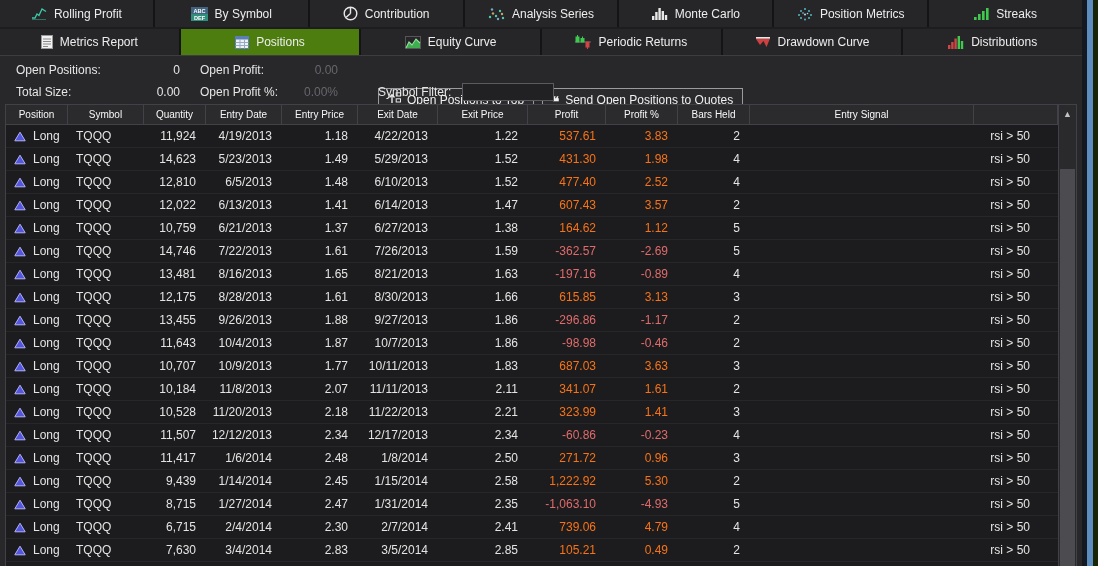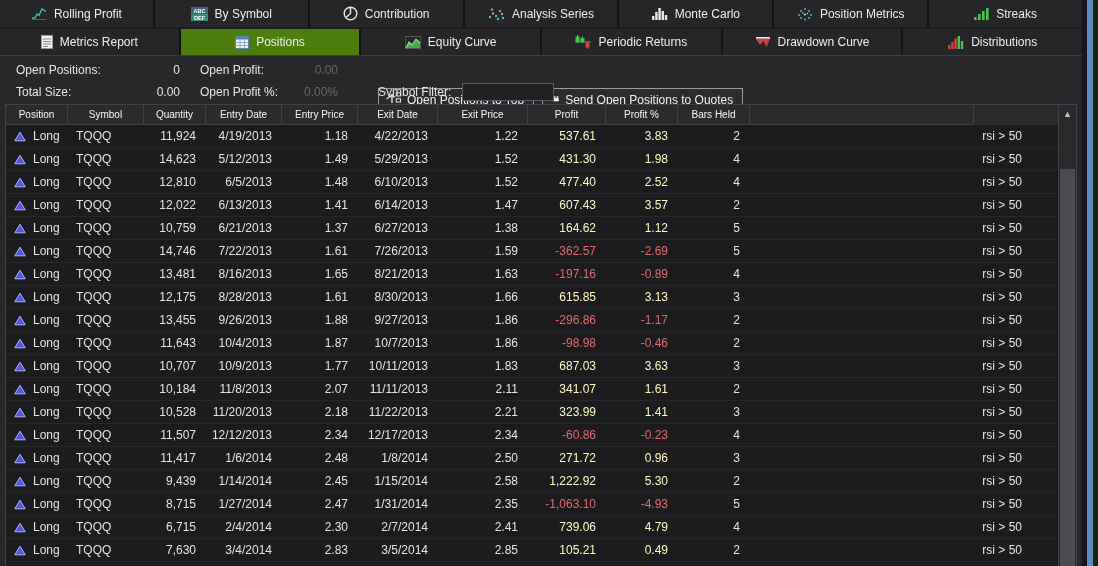--- a/index.html
+++ b/index.html
@@ -29,22 +29,22 @@
        border:1px solid #414147;border-bottom:none;overflow:hidden;}
   .grid{display:grid;grid-template-columns:62px 76px 62px 76px 76px 80px 90px 78px 72px 72px 224px 1fr;}
   .thead{height:20px;background:#2b2b2e;width:1052px;}
   .th{display:flex;align-items:center;justify-content:center;font-size:10px;color:#f7f7f7;
       border-right:1px solid #414147;border-bottom:1px solid #414147;overflow:hidden;white-space:nowrap;}
   .tbody{position:absolute;top:20px;left:0;width:1052px;bottom:0;}
   .trow{height:22px;border-bottom:1px solid #27272a;background:#1c1c1e;}
   .td{display:flex;align-items:center;font-size:12px;color:#e4e4e4;overflow:hidden;white-space:nowrap;}
   .td.al{justify-content:flex-start;padding-left:8px;}
   .td.ar{justify-content:flex-end;padding-right:10px;}
-  .td.sig{justify-content:flex-end;padding-right:36px;}
-  .td.pos{color:#fef9c3;}
+  .td.sig{justify-content:flex-end;padding-right:28px;}
+  .td.pos{color:#f97316;}
   .td.neg{color:#e06b6b;}
   .marker{display:flex;align-items:center;margin-right:7px;}
   
   .vscroll{position:absolute;top:0;right:0;width:17px;bottom:0;background:#2a2a2d;border-left:1px solid #414147;}
   .sb-up{height:17px;display:flex;align-items:center;justify-content:center;color:#c2c2c2;font-size:9px;}
   .sb-thumb{position:absolute;left:1px;right:1px;top:64px;bottom:0;background:#4c4c50;}
   
   .strip{position:absolute;top:0;bottom:0;}
   .strip.s1{left:1082px;width:5px;background:#14181f;}
   .strip.s2{left:1087px;width:6px;background:#5d8cbe;}
@@ -269,20 +269,21 @@
           <div class="th">Position</div>
           <div class="th">Symbol</div>
           <div class="th">Quantity</div>
           <div class="th">Entry Date</div>
           <div class="th">Entry Price</div>
           <div class="th">Exit Date</div>
           <div class="th">Exit Price</div>
           <div class="th">Profit</div>
           <div class="th">Profit %</div>
           <div class="th">Bars Held</div>
+          <div class="th">Entry Signal</div>
           <div class="th"></div>
         </div>
       <div class="tbody" id="tbody">
           <div class="trow grid">
             <div class="td al">
               <span class="marker">
                 <svg width="12" height="11" viewBox="0 0 12 11">
                   <path d="M6 1.2 L11.2 9.8 H0.8 Z" fill="#5456de" stroke="#b2b2f6" stroke-width="1"></path>
                 </svg>
               </span>
@@ -304,21 +305,21 @@
             <div class="td al">
               <span class="marker">
                 <svg width="12" height="11" viewBox="0 0 12 11">
                   <path d="M6 1.2 L11.2 9.8 H0.8 Z" fill="#5456de" stroke="#b2b2f6" stroke-width="1"></path>
                 </svg>
               </span>
               <span>Long</span>
             </div>
             <div class="td al">TQQQ</div>
             <div class="td ar">14,623</div>
-            <div class="td ar">5/12/2013</div>
+            <div class="td ar">5/23/2013</div>
             <div class="td ar">1.49</div>
             <div class="td ar">5/29/2013</div>
             <div class="td ar">1.52</div>
             <div class="td ar pos">431.30</div>
             <div class="td ar pos">1.98</div>
             <div class="td ar">4</div>
             <div class="td al"></div>
             <div class="td sig">rsi &gt; 50</div>
           </div>
           <div class="trow grid">

